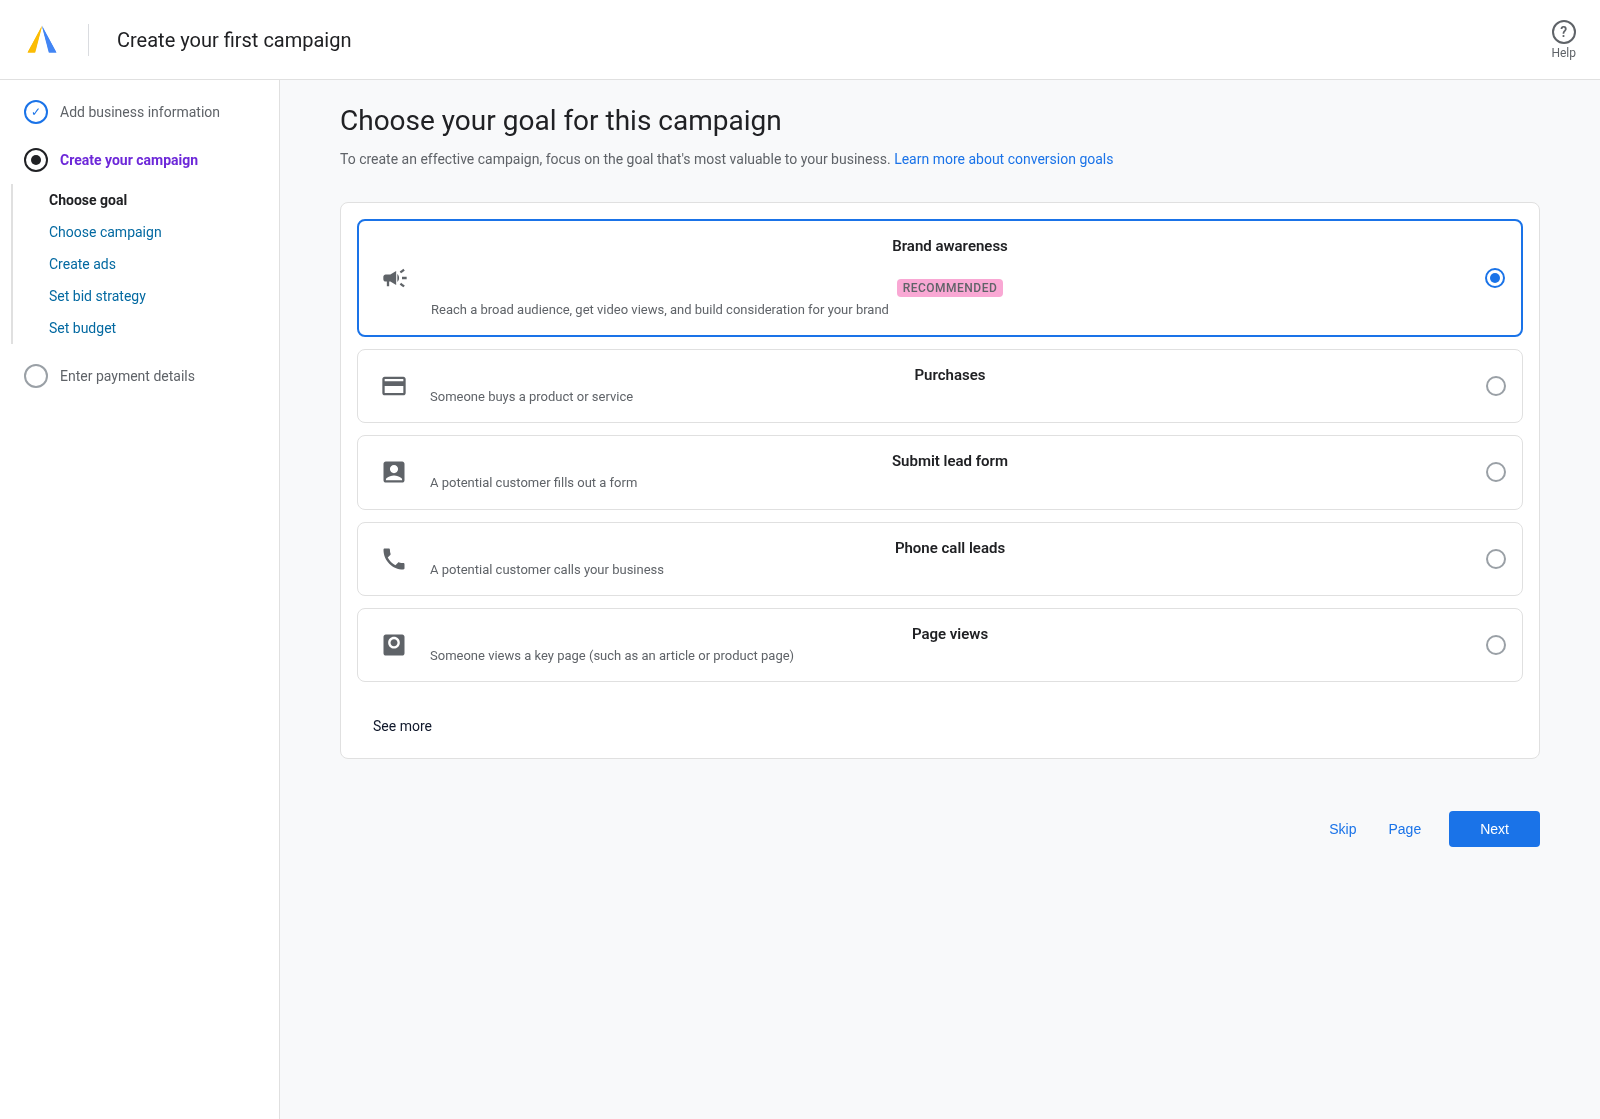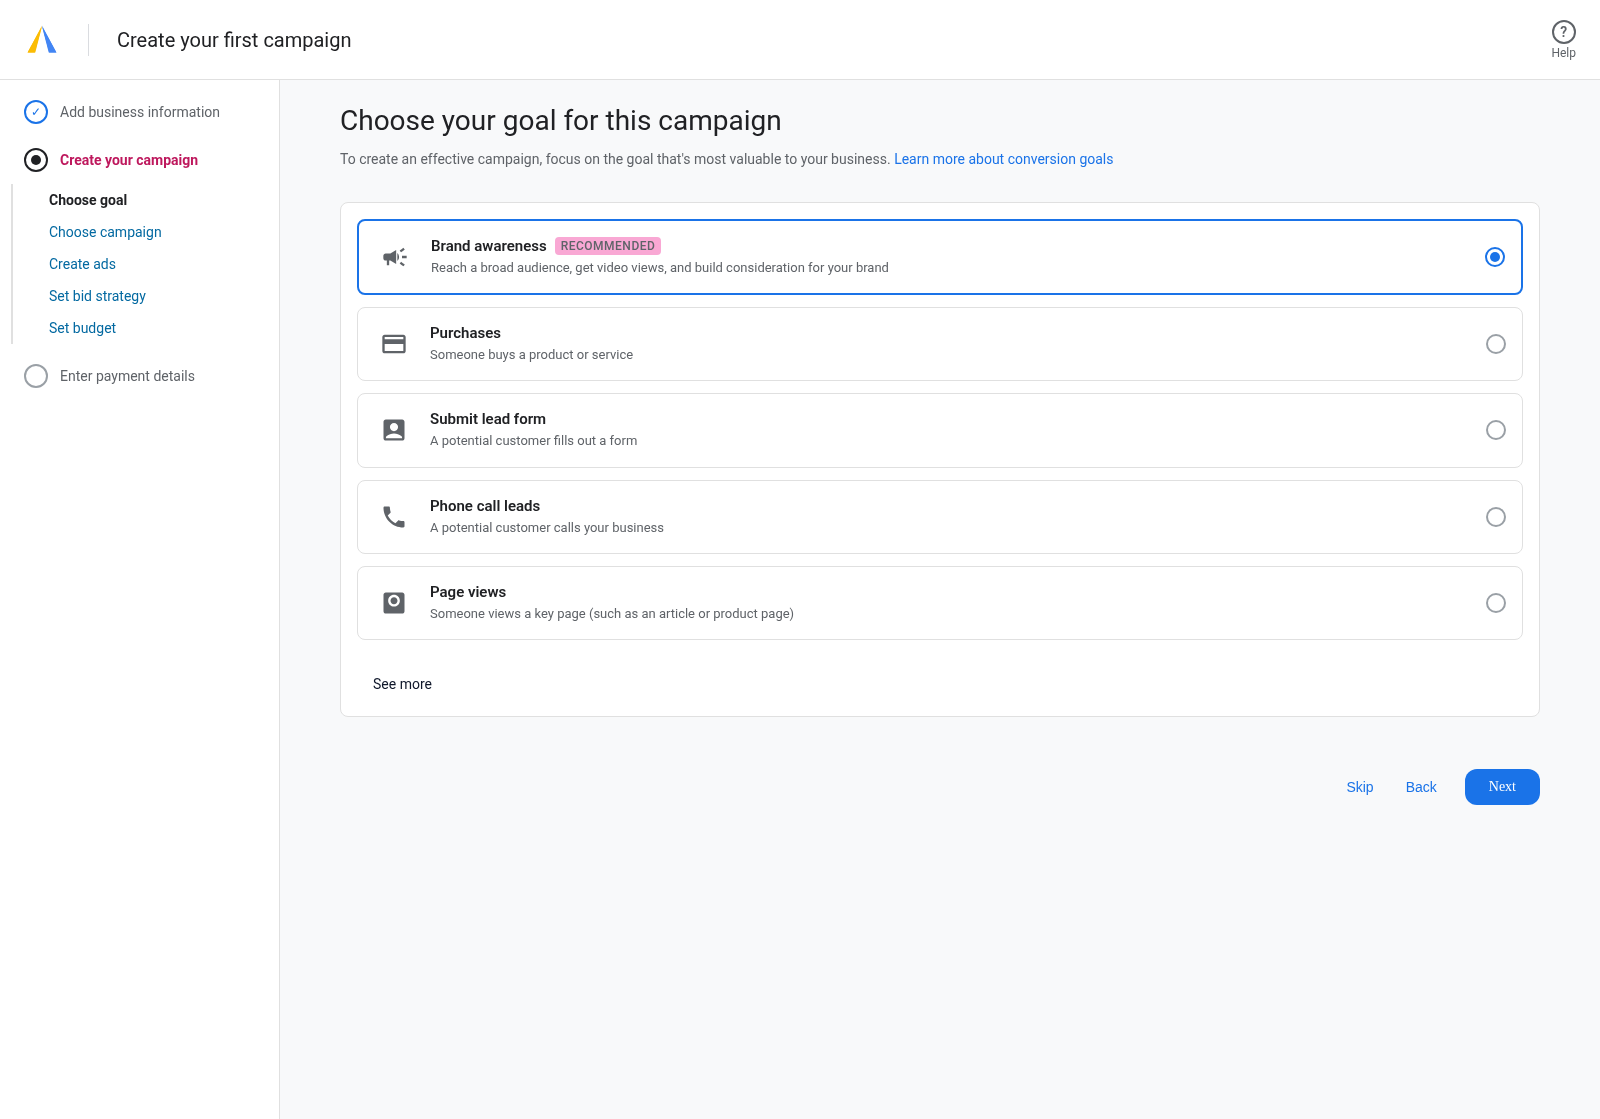--- a/index.html
+++ b/index.html
@@ -102,21 +102,21 @@
     .sidebar-step-icon.active {
       border-color: #202124;
       color: #202124;
     }
     .sidebar-item-label {
       font-size: 14px;
       color: #5f6368;
     }
     .sidebar-item-label.active {
       font-weight: 700;
-      color: #be185d;
+      color: #6d28d9;
     }
     .sidebar-item-label.completed {
       color: #5f6368;
     }
 
     
     .content {
       flex: 1;
       padding: 40px 60px;
       background: #f8f9fa;
@@ -177,22 +177,23 @@
     }
     .goal-text {
       flex: 1;
     }
     .goal-title {
       font-size: 15px;
       font-weight: 600;
       color: #202124;
       display: flex;
       align-items: center;
-      gap: 8px;
+      gap: 24px;
       margin-bottom: 4px;
+      flex-direction: column;
     }
     .goal-desc {
       font-size: 13px;
       color: #5f6368;
       line-height: 1.4;
     }
     .recommended-badge {
       font-size: 12px;
       font-weight: 500;
       color: #5f6368;
@@ -261,24 +262,23 @@
       background: none;
       border: none;
       padding: 8px 16px;
     }
     .next-btn {
       background: #1a73e8;
       color: #fff;
       font-size: 14px;
       font-weight: 500;
       border: none;
-      border-radius: 12px;
-      padding: 10px 24px;
-      cursor: pointer;
-      font-family: Liberation Serif, serif;
+      border-radius: 4px;
+      padding: 10px 31px;
+      cursor: pointer;
     }
 
     
     .sidebar-sub-section {
       margin-left: 11px;
       border-left: 2px solid #e0e0e0;
       padding-left: 0;
     }
     .sidebar-sub-item {
       padding: 8px 24px 8px 36px;
@@ -444,19 +444,19 @@
         <div class="goal-radio"></div>
       </div>
 
       <a class="see-more-link">See more</a>
 
     </div>
 
     <div class="footer">
       <button class="skip-btn">Skip</button>
       <div class="footer-right">
-        <button class="back-btn">Back</button>
+        <button class="back-btn">Page</button>
         <button class="next-btn">Next</button>
       </div>
     </div>
 
   </main>
 </div>
 
 </body></html>

